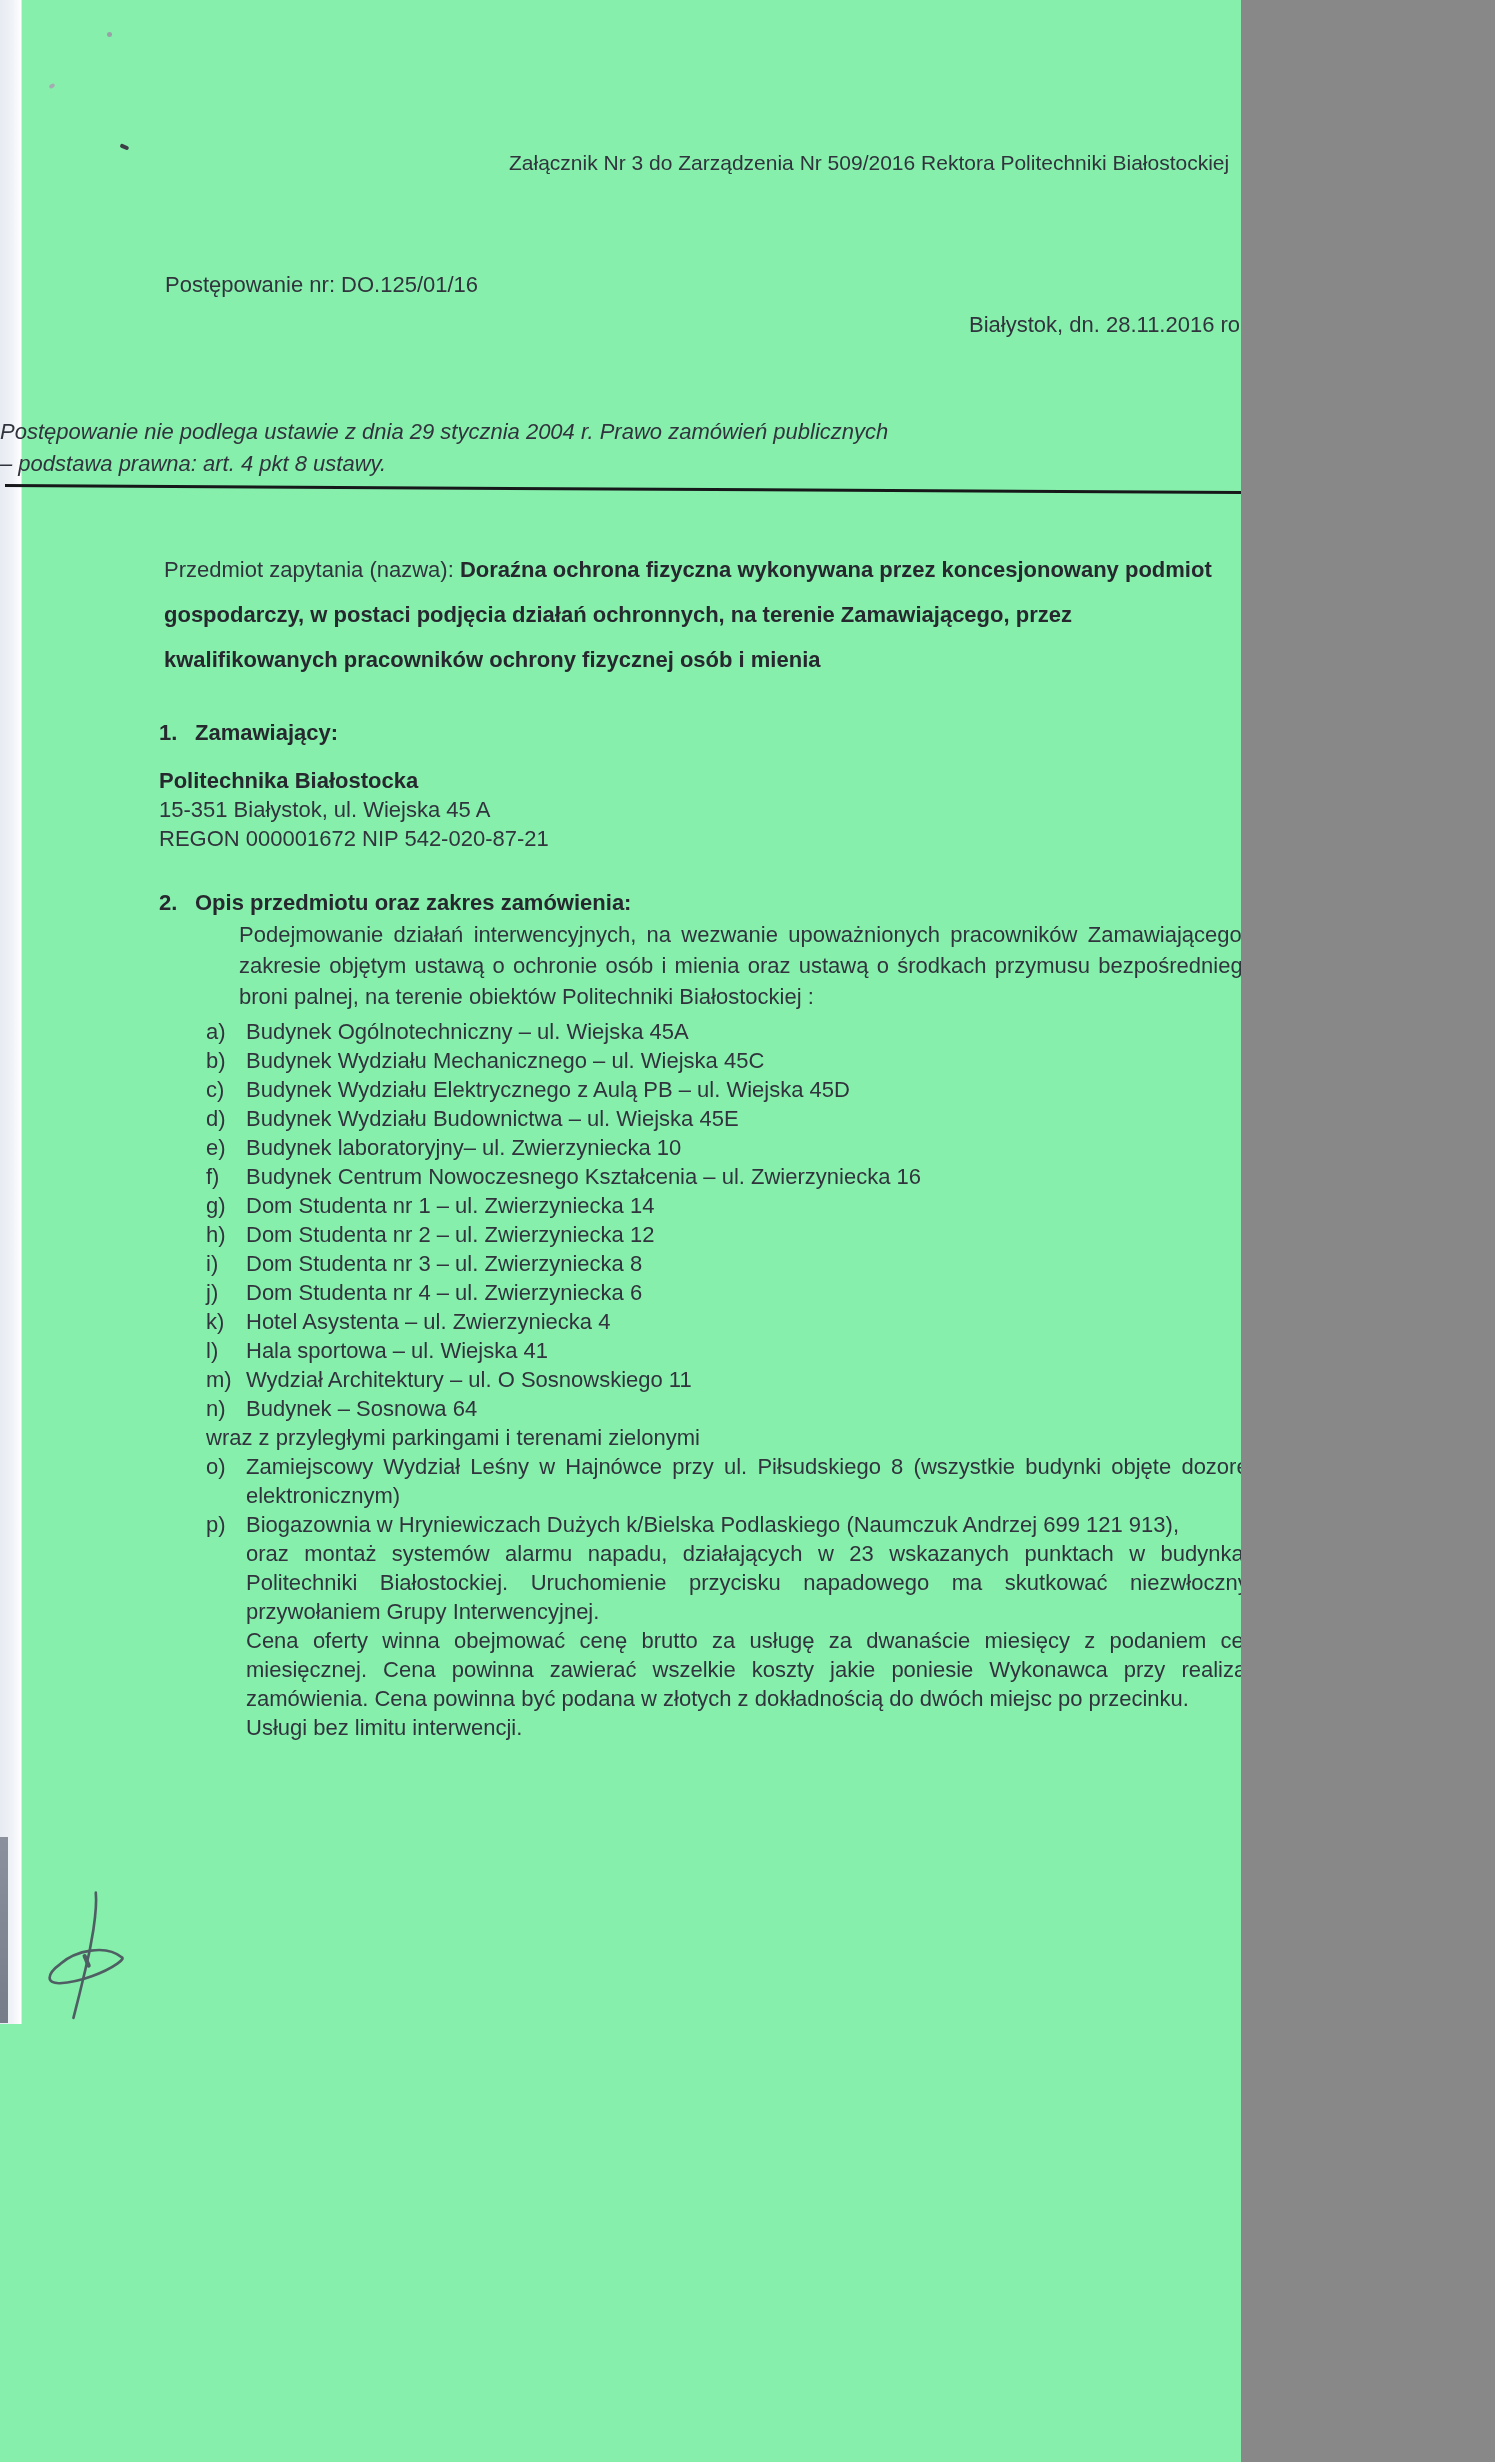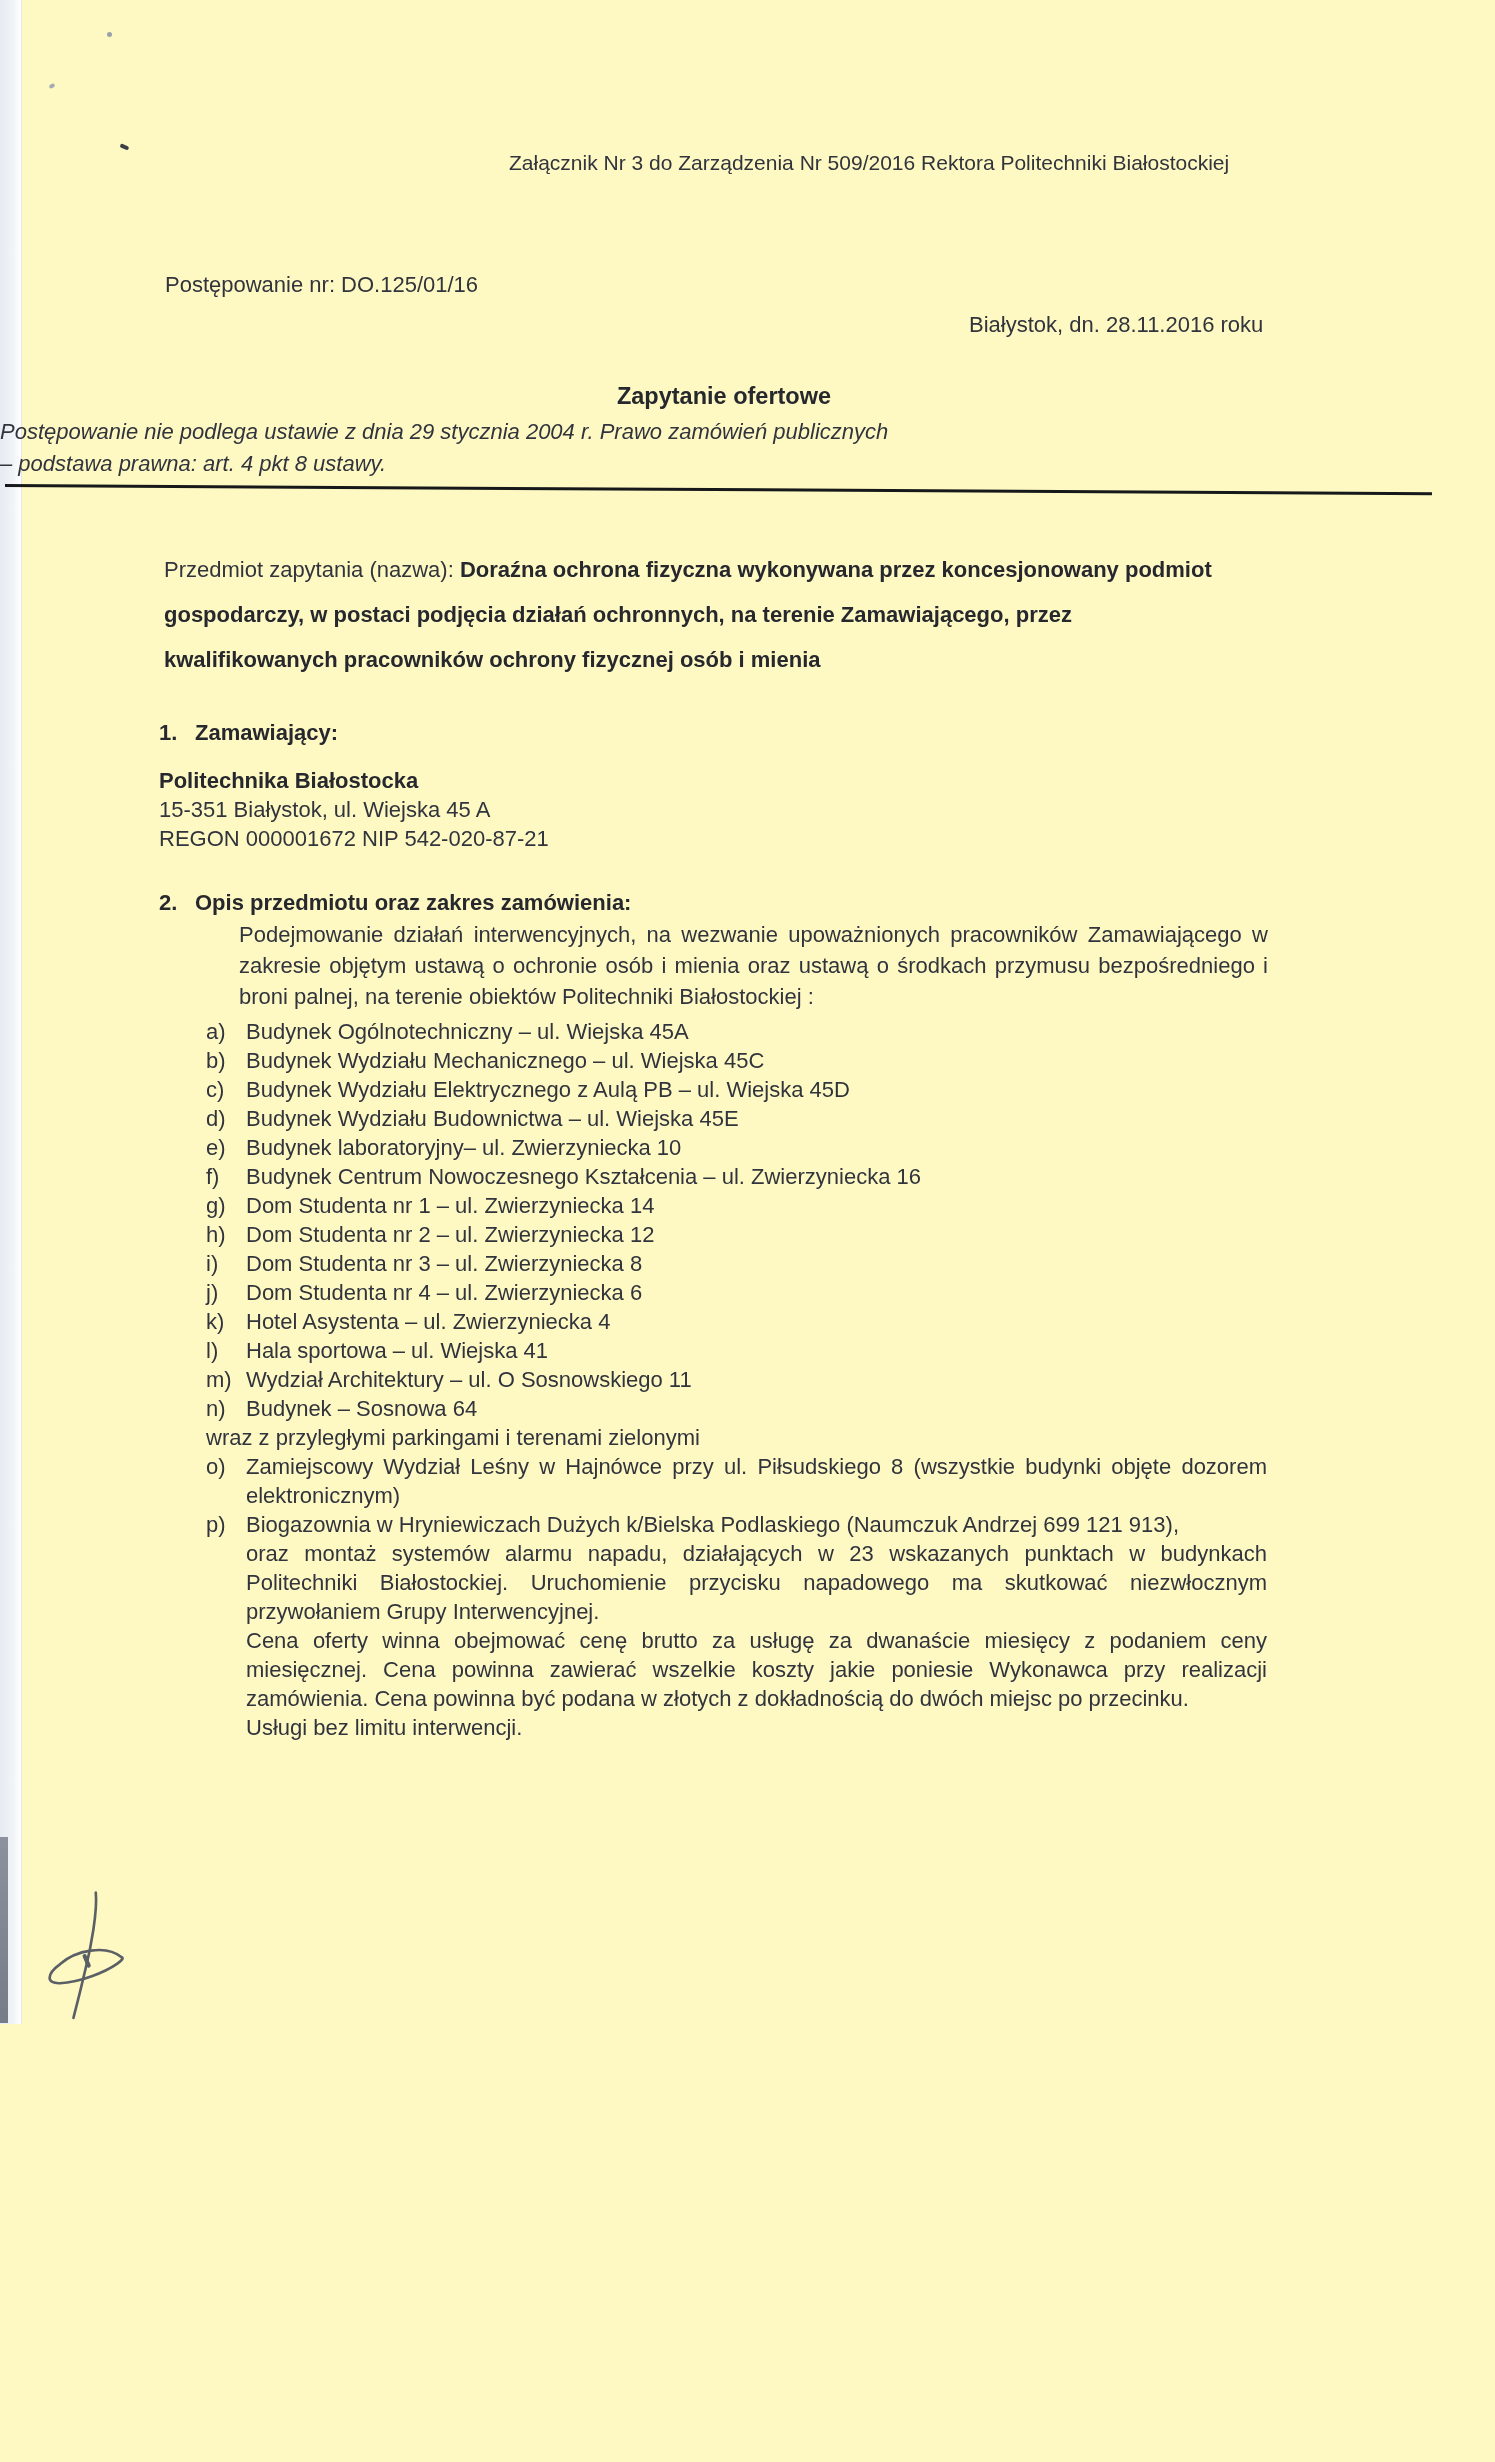--- a/index.html
+++ b/index.html
@@ -1,17 +1,17 @@
 <!DOCTYPE html>
 <html lang="pl" style="font-size:9.4px"><head>
 <meta charset="utf-8">
 <style>
   html,body{margin:0;padding:0;background:#888;}
   .page{
-    position:relative;width:1495px;height:2462px;background:#fef9c3;overflow:hidden;
+    position:relative;width:1241px;height:2462px;background:#86efac;overflow:hidden;
     font-family:"Liberation Sans","DejaVu Sans",sans-serif;
     color:#31343c;
     -webkit-font-smoothing:antialiased;
   }
   .t{position:absolute;white-space:nowrap;}
   .b{font-weight:700;color:#26282e;}
   .scan-strip{position:absolute;left:0;top:0;width:21px;height:2024px;
     background:linear-gradient(to right,#e7ebf2,#f0f3f7 60%,#ffffff);border-right:0.6px solid #e3e6ed;}
   .scan-strip-dark{position:absolute;left:0;top:1837px;width:7.6px;height:186px;
     background:linear-gradient(to bottom,#8b919d,#767c88);}
@@ -50,21 +50,20 @@
   <div class="scan-strip"></div>
   <div class="scan-strip-dark"></div>
   <div class="speck1"></div>
   <div class="speck2"></div>
   <div class="speck3"></div>
 
   <div class="t att-note">Załącznik Nr 3 do Zarządzenia Nr 509/2016 Rektora Politechniki Białostockiej</div>
   <div class="t proc">Postępowanie nr: DO.125/01/16</div>
   <div class="t pdate">Białystok, dn. 28.11.2016 roku</div>
 
-  <div class="title">Zapytanie ofertowe</div>
   <div class="legal1">Postępowanie nie podlega ustawie z dnia  29 stycznia 2004 r. Prawo zamówień publicznych</div>
   <div class="legal2">– podstawa prawna: art. 4 pkt 8 ustawy.</div>
   <div class="rule"></div>
 
   <div class="subject"><span>Przedmiot zapytania (nazwa): </span><span class="b">Doraźna ochrona fizyczna wykonywana przez koncesjonowany podmiot gospodarczy, w postaci podjęcia działań ochronnych, na terenie Zamawiającego, przez kwalifikowanych pracowników ochrony fizycznej osób i mienia</span></div>
 
   <div class="sec-head s1h"><span class="num">1.</span><span>Zamawiający:</span></div>
 
   <div class="s1b">
     <div class="b org">Politechnika Białostocka</div>

